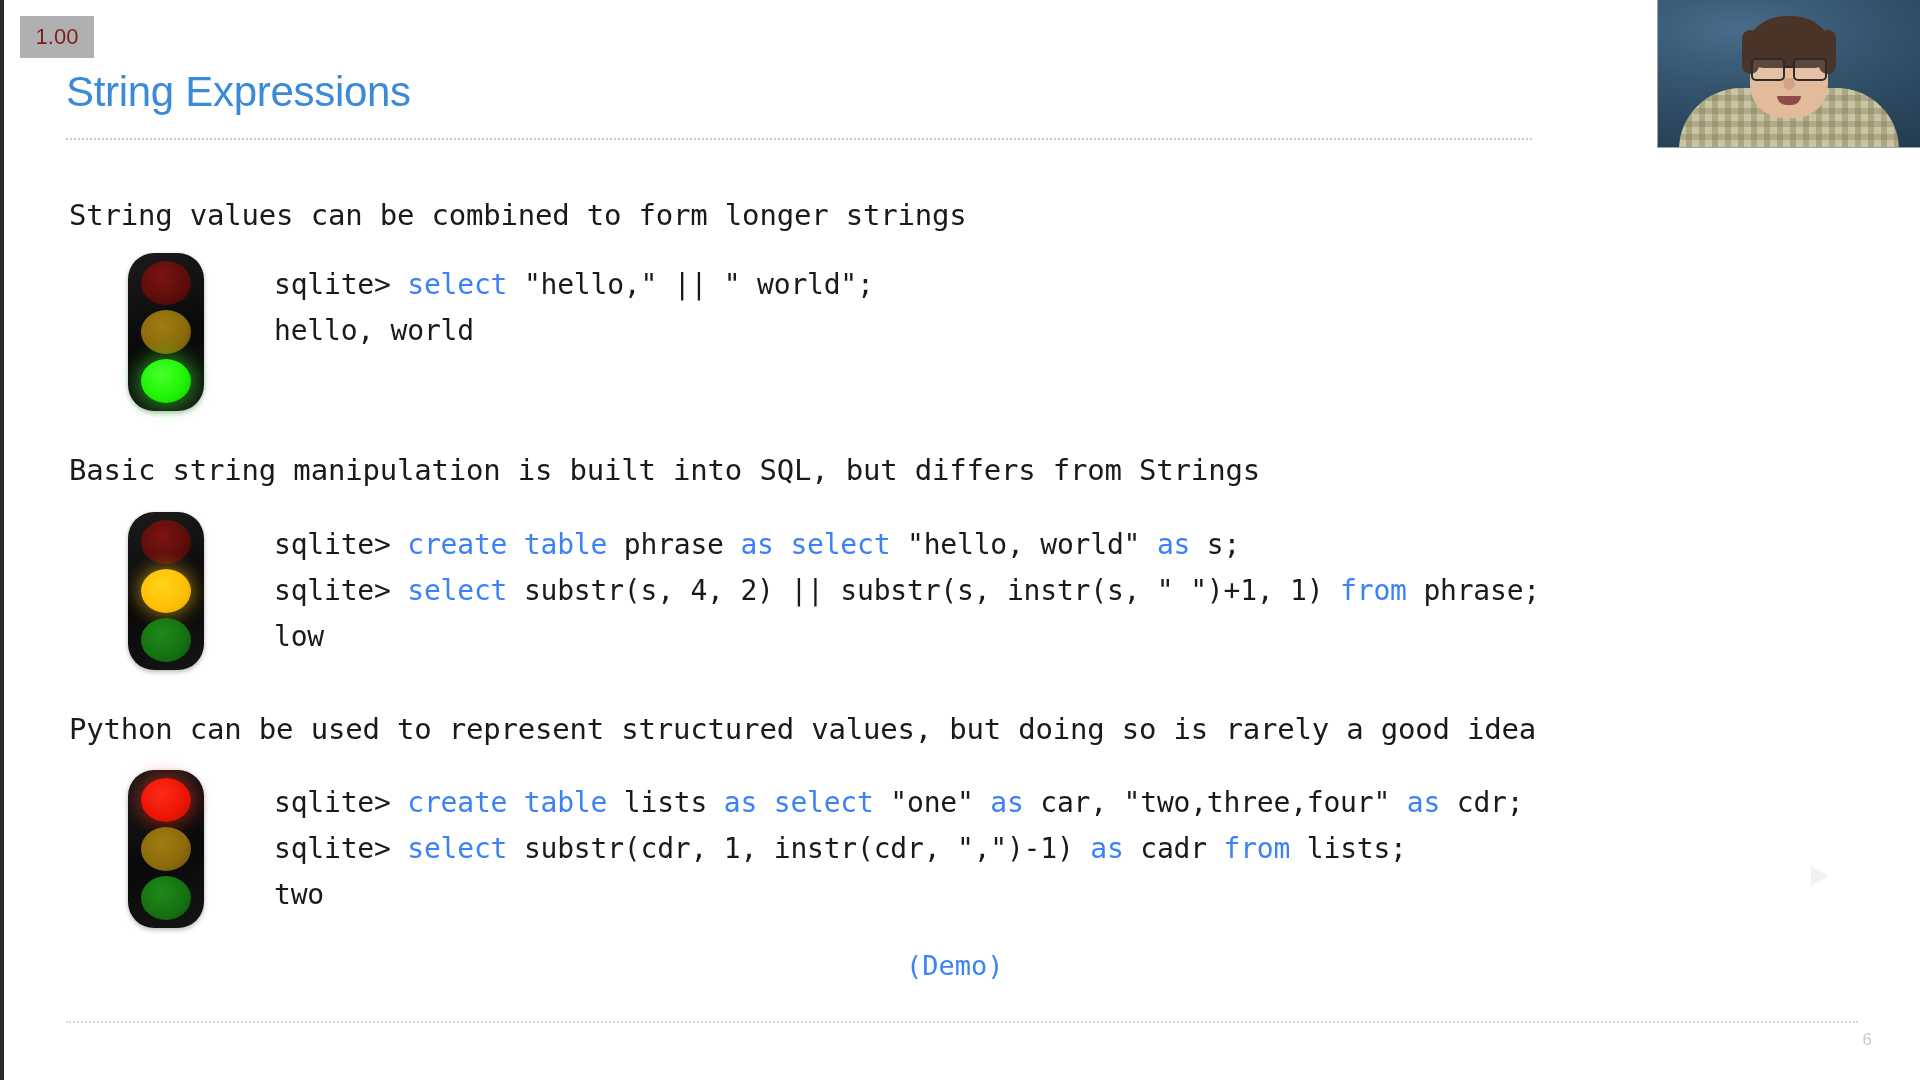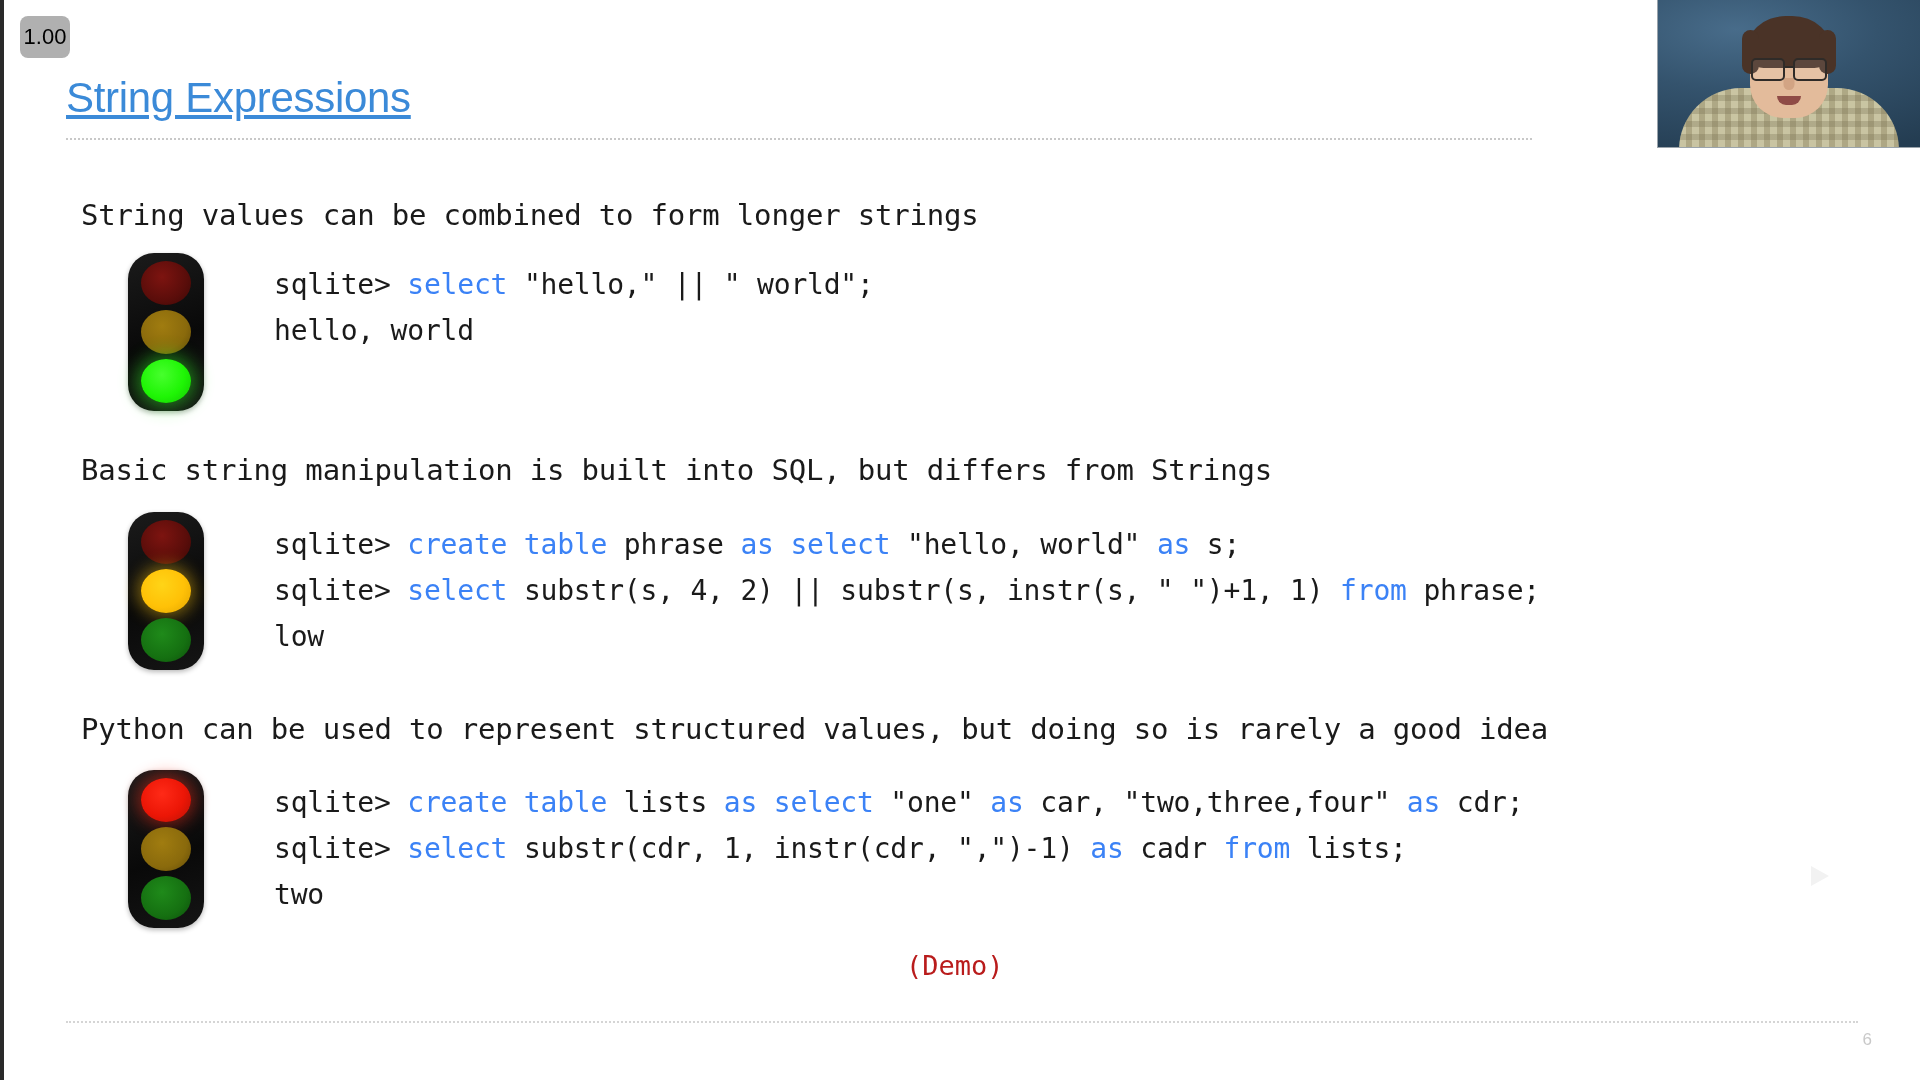--- a/index.html
+++ b/index.html
@@ -23,25 +23,25 @@
     left: 0; top: 0;
     width: 4px; height: 1080px;
     background: #2a2a2a;
   }
 
   
   .speed-badge {
     position: absolute;
     left: 20px;
     top: 16px;
-    width: 50px;
+    width: 74px;
     height: 42px;
     background: #b0b0b0;
-    border-radius: 8px;
-    color: #000000;
+    border-radius: 0;
+    color: #7f1d1d;
     font-family: "Liberation Sans", sans-serif;
     font-size: 22px;
     display: flex;
     align-items: center;
     justify-content: center;
     letter-spacing: 0px;
     z-index: 40;
   }
 
   
@@ -173,27 +173,26 @@
   .slide {
     position: absolute;
     left: 0; top: 0;
     width: 1920px;
     height: 1080px;
   }
 
   .slide-title {
     position: absolute;
     left: 66px;
-    top: 74px;
+    top: 68px;
     font-family: "Liberation Sans", sans-serif;
     font-size: 42px;
     color: #3b8ad8;
     letter-spacing: -0.3px;
     white-space: nowrap;
-    text-decoration: underline;
   }
   .title-rule {
     position: absolute;
     left: 66px;
     top: 138px;
     width: 1466px;
     border-top: 2px dotted #c8c8c8;
   }
   .footer-rule {
     position: absolute;
@@ -205,21 +204,21 @@
   .page-num {
     position: absolute;
     right: 48px;
     top: 1030px;
     font-family: "Liberation Sans", sans-serif;
     font-size: 17px;
     color: #c9c9c9;
   }
   .section-heading {
     position: absolute;
-    left: 81px;
+    left: 69px;
     font-size: 29px;
     color: #1a1a1a;
     white-space: nowrap;
     letter-spacing: -0.2px;
   }
 
   
   .traffic-light {
     position: absolute;
     width: 76px;
@@ -257,21 +256,21 @@
     letter-spacing: -0.2px;
   }
   .kw { color: #3b82f6; }
   .code-line { white-space: pre; }
 
   .demo-label {
     position: absolute;
     left: 906px;
     top: 950px;
     font-size: 27px;
-    color: #b91c1c;
+    color: #3b82f6;
   }
 
   
   .watermark {
     position: absolute;
     left: 1773px;
     top: 836px;
     width: 86px;
     height: 78px;
     z-index: 30;

